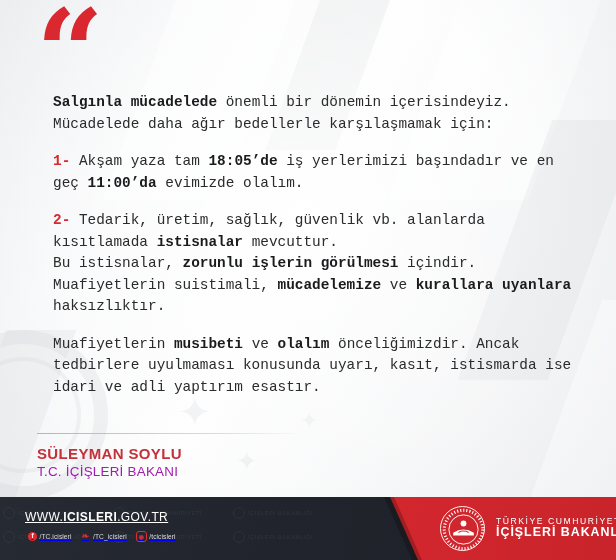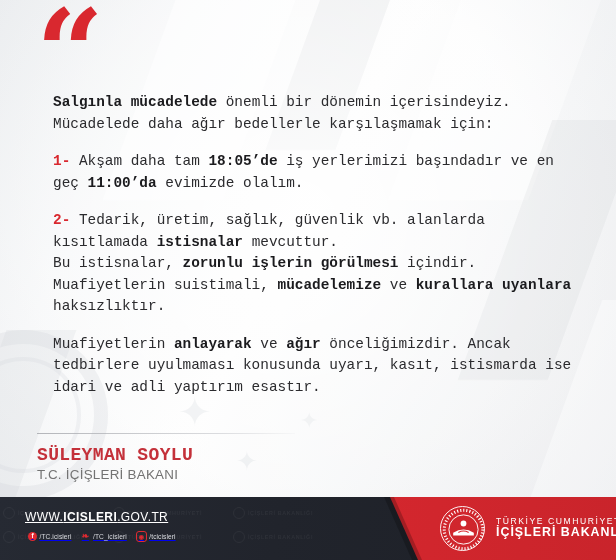--- a/index.html
+++ b/index.html
@@ -111,31 +111,30 @@
     letter-spacing: 0.1px;
   }
   #sign-divider {
     margin-top: 13px;
     height: 1px;
     width: 258px;
     background: linear-gradient(90deg, rgba(168,170,175,0.85) 0%, rgba(190,192,197,0.55) 70%, rgba(210,212,216,0.1) 100%);
   }
   #sign-name {
     margin-top: 11px;
-    font-size: 18px;
+    font-size: 15px;
     font-weight: 700;
     color: #c4313a;
     letter-spacing: 0.35px;
-    font-family: Liberation Mono, monospace;
   }
   #sign-title {
     margin-top: 2px;
     font-size: 13.4px;
     font-weight: 400;
-    color: #737373;
+    color: #a21caf;
     letter-spacing: 0.25px;
   }
 
   
   #footer {
     position: absolute;
     left: 0;
     top: 497px;
     width: 616px;
     height: 63px;
@@ -289,23 +288,23 @@
   <div class="bg-watermark" style="left:-62px; top:330px; width:170px; height:170px;"></div>
   <div class="bg-star" style="left:178px; top:392px; font-size:40px;">✦</div>
   <div class="bg-star" style="left:236px; top:448px; font-size:26px;">✦</div>
   <div class="bg-star" style="left:300px; top:410px; font-size:22px;">✦</div>
   <div class="bg-vignette"></div>
 
   <div id="quote-mark">“</div>
 
   <div id="body-copy">
       <p><span class="b">Salgınla mücadelede</span><span> önemli bir dönemin içerisindeyiz. Mücadelede daha ağır bedellerle karşılaşmamak için:</span></p>
-      <p><span class="num">1-</span><span> Akşam daha tam </span><span class="b">18:05’de</span><span> iş yerlerimizi başındadır ve en geç </span><span class="b">11:00’da</span><span> evimizde olalım.</span></p>
+      <p><span class="num">1-</span><span> Akşam yaza tam </span><span class="b">18:05’de</span><span> iş yerlerimizi başındadır ve en geç </span><span class="b">11:00’da</span><span> evimizde olalım.</span></p>
       <p><span class="num">2-</span><span> Tedarik, üretim, sağlık, güvenlik vb. alanlarda kısıtlamada </span><span class="b">istisnalar</span><span> mevcuttur.</span><br><span>Bu istisnalar, </span><span class="b">zorunlu işlerin görülmesi</span><span> içindir.</span><br><span>Muafiyetlerin suistimali, </span><span class="b">mücadelemize</span><span> ve </span><span class="b">kurallara uyanlara</span><span> haksızlıktır.</span></p>
-      <p><span>Muafiyetlerin </span><span class="b">anlayarak</span><span> ve </span><span class="b">ağır</span><span> önceliğimizdir. Ancak tedbirlere uyulmaması konusunda uyarı, kasıt, istismarda ise idari ve adli yaptırım esastır.</span></p>
+      <p><span>Muafiyetlerin </span><span class="b">musibeti</span><span> ve </span><span class="b">olalım</span><span> önceliğimizdir. Ancak tedbirlere uyulmaması konusunda uyarı, kasıt, istismarda ise idari ve adli yaptırım esastır.</span></p>
     </div>
 
   <div id="sign-block">
     <div id="sign-divider"></div>
     <div id="sign-name">SÜLEYMAN SOYLU</div>
     <div id="sign-title">T.C. İÇİŞLERİ BAKANI</div>
   </div>
 
   <div id="footer">
     <div id="footer-dark"></div>

